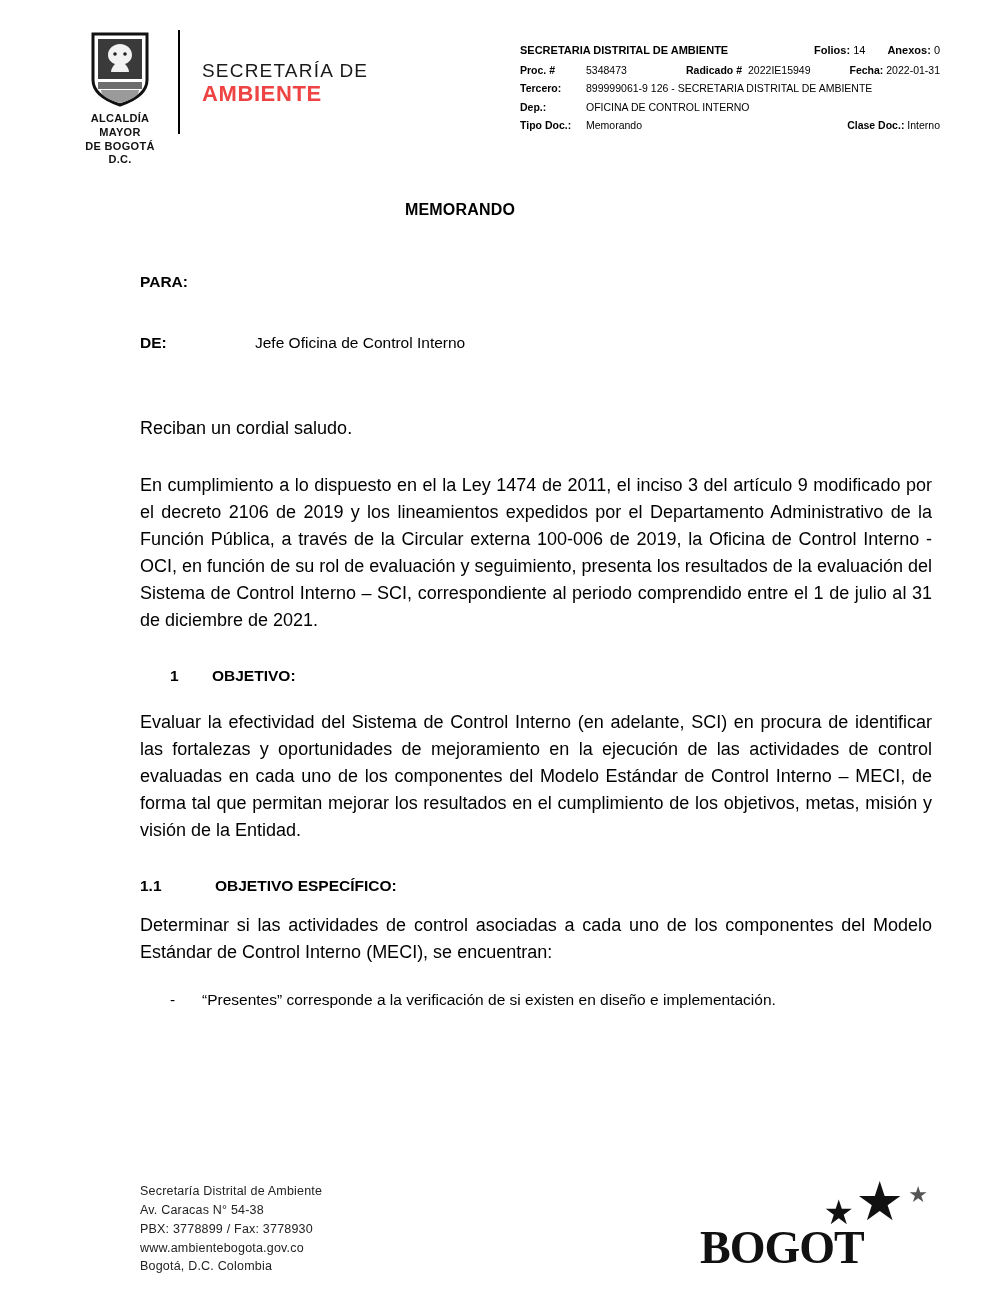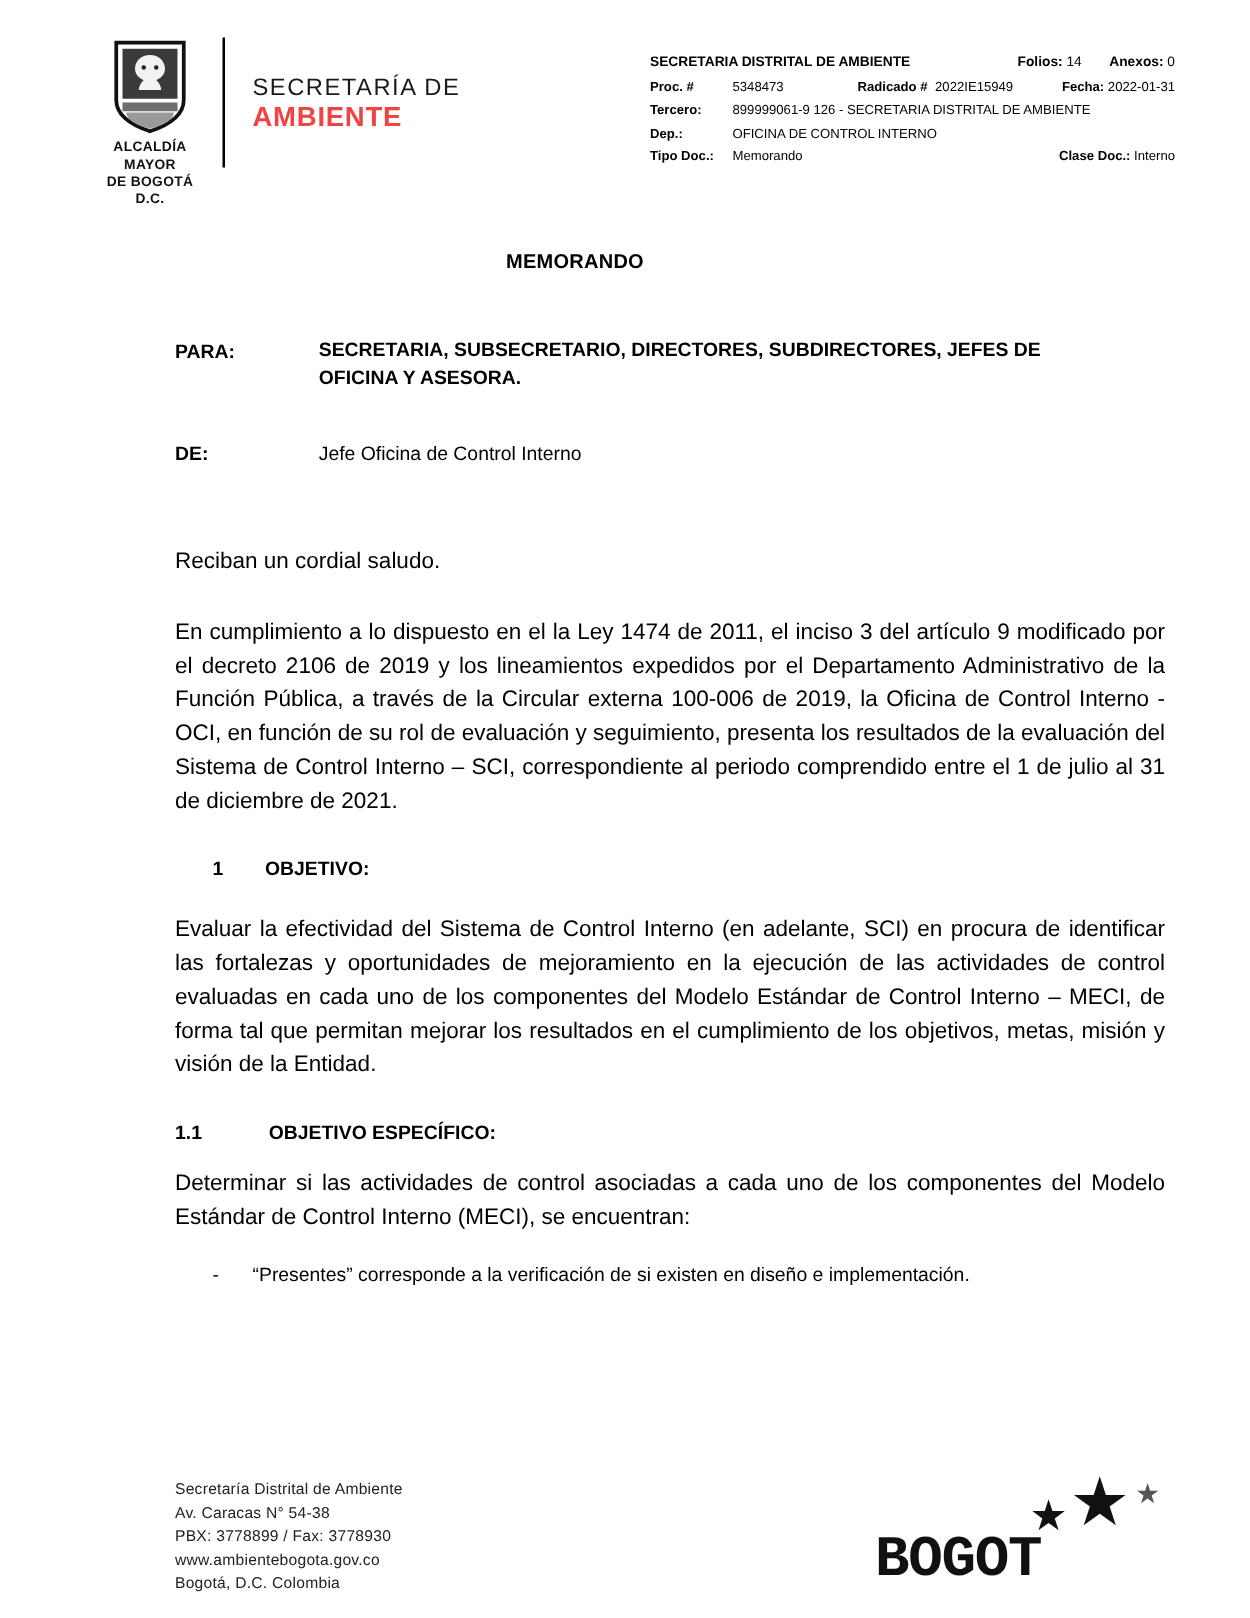--- a/index.html
+++ b/index.html
@@ -200,21 +200,21 @@
     height: 100px;
   }
   .bogota-word {
     font-size: 46px;
     font-weight: bold;
     letter-spacing: -1px;
     color: #111;
     position: absolute;
     bottom: 2px;
     left: 0;
-    font-family: Liberation Mono, monospace;
+    font-family: Liberation Serif, serif;
   }
   .star {
     position: absolute;
     color: #111;
   }
   .star.big { font-size: 54px; right: 36px; top: -6px; }
   .star.mid { font-size: 34px; right: 86px; top: 16px; }
   .star.small { font-size: 22px; right: 12px; top: 6px; color:#555; }
 </style>
 </head>
@@ -295,21 +295,20 @@
       </div>
     </div>
   </div>
 
   <div class="content">
 
     <div class="memorando-title">MEMORANDO</div>
 
     <div class="field-row">
       <div class="field-label">PARA:</div>
-      <div class="field-value">SECRETARIA, SUBSECRETARIO, DIRECTORES, SUBDIRECTORES, JEFES DE OFICINA Y ASESORA.</div>
     </div>
 
     <div class="gap-md"></div>
 
     <div class="field-row">
       <div class="field-label">DE:</div>
       <div>
         <div class="sub-value">Jefe Oficina de Control Interno</div>
       </div>
     </div>

